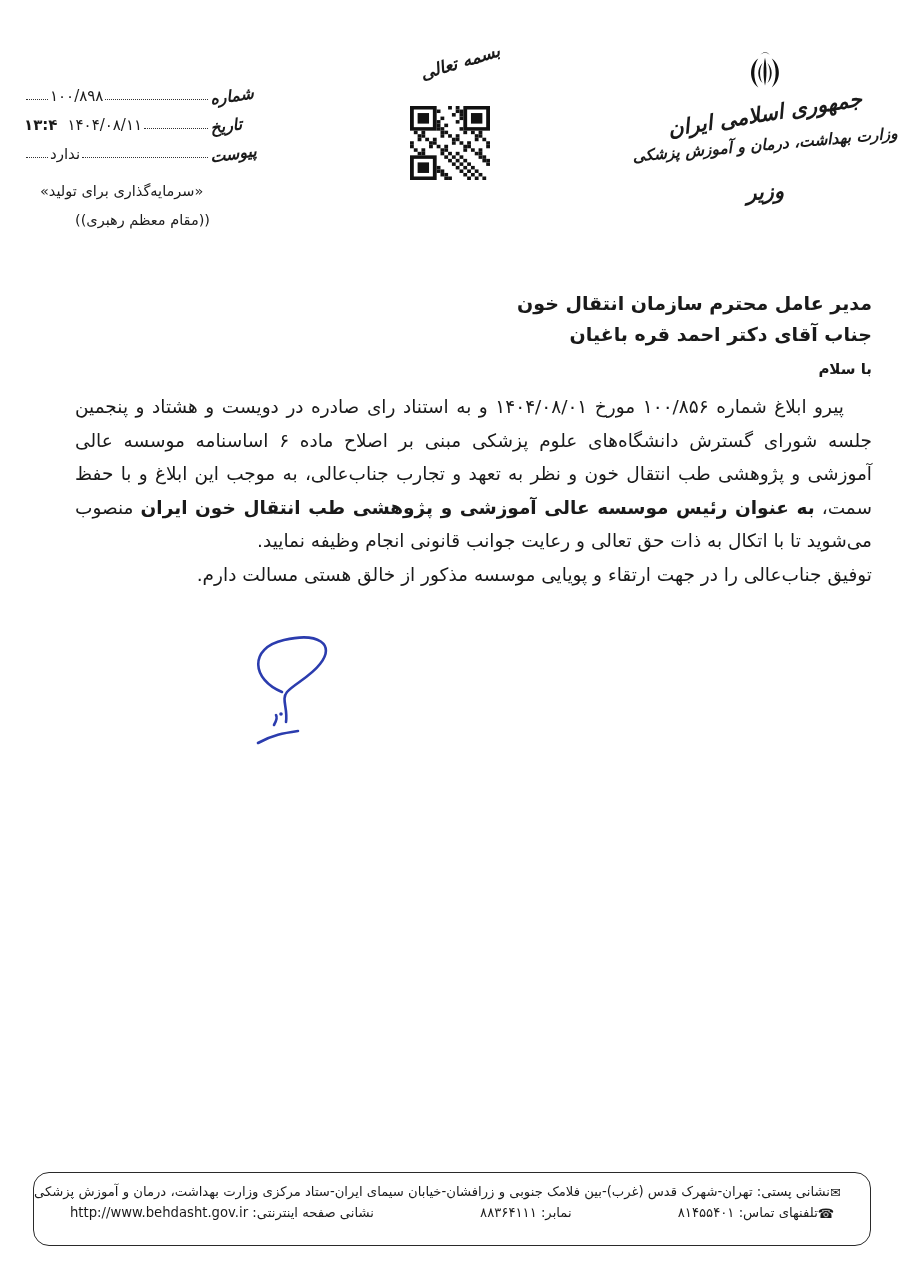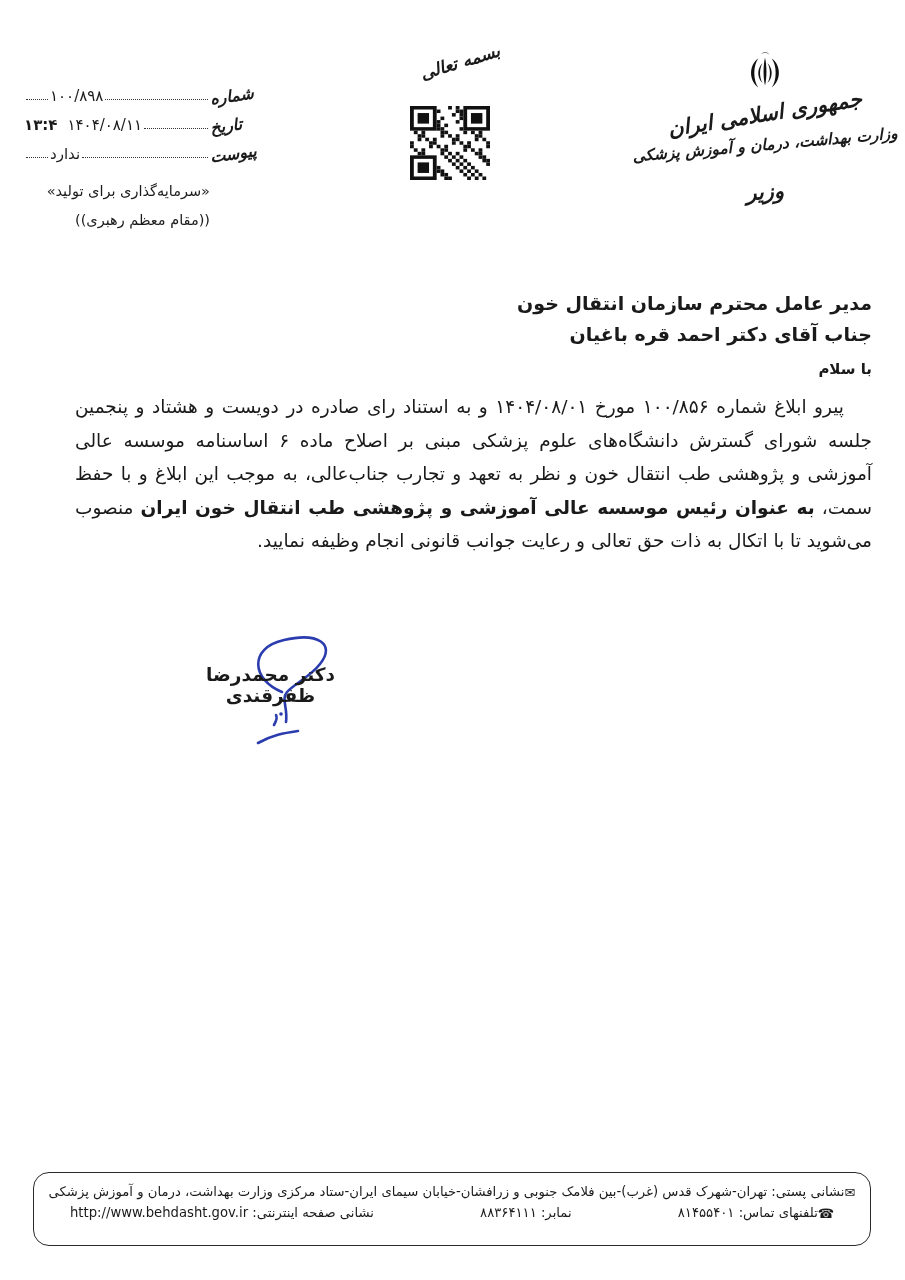--- a/index.html
+++ b/index.html
@@ -19,38 +19,38 @@
   .qr{left:410px;top:106px;}
   
   .meta{left:24px;top:76px;width:238px;font-size:15px;}
   .meta-row{display:flex;align-items:flex-end;height:29px;direction:rtl;}
   .meta-label{font-style:italic;font-weight:700;font-size:16px;transform:rotate(-8deg);white-space:nowrap;width:52px;text-align:left;}
   .leader{flex:1 1 auto;border-bottom:1.6px dotted #333;margin:0 2px 5px 2px;min-width:8px;}
   .leader-short{flex:0 0 22px;border-bottom:1.6px dotted #333;margin:0 2px 5px 2px;}
   .meta-value{font-weight:400;white-space:nowrap;padding-bottom:0px;}
   .meta-time{font-weight:700;white-space:nowrap;margin-right:10px;}
   
-  .slogan1{left:40px;top:183px;width:170px;text-align:right;font-size:14.5px;}
+  .slogan1{left:40px;top:183px;width:170px;text-align:left;font-size:14.5px;}
   .slogan2{left:40px;top:212px;width:170px;text-align:right;font-size:14.5px;}
   
   .recipient{right:33px;top:288px;text-align:right;font-weight:700;font-size:19px;line-height:31px;}
   .salutation{right:33px;top:360px;font-weight:700;font-size:15px;}
   .body-text{right:33px;top:390px;width:797px;font-size:18.5px;line-height:33.5px;text-align:justify;direction:rtl;margin-left:46px;}
   .body-text p{margin:0;}
   .p-first{text-indent:28px;}
   .bold{font-weight:700;}
   
   .sig-name{left:188px;top:664px;width:165px;text-align:center;font-weight:700;font-size:18.5px;}
   .sig-scribble{left:222px;top:628px;}
   
   .footer-box{
     left:33px;top:1172px;width:838px;height:74px;border:1.6px solid #2a2a2a;border-radius:16px;
     box-sizing:border-box;font-size:13.2px;
   }
-  .footer-line1{margin-top:11px;text-align:center;white-space:nowrap;}
+  .footer-line1{margin-top:11px;text-align:left;white-space:nowrap;}
   .footer-line2{display:flex;justify-content:space-between;align-items:center;padding:6px 36px 0 36px;direction:rtl;}
   .footer-seg{white-space:nowrap;}
   .icon-glyph{font-size:13px;display:inline-block;transform:translateY(1px);}
   .ltr{direction:ltr;unicode-bidi:embed;}
 </style>
 </head>
 <body>
 
 <div id="page">
 
@@ -207,31 +207,31 @@
 
   <div class="abs recipient">
     <div>مدیر عامل محترم سازمان انتقال خون</div>
     <div>جناب آقای دکتر احمد قره باغیان</div>
   </div>
 
   <div class="abs salutation">با سلام</div>
 
   <div class="abs body-text">
     <p class="p-first"><span>پیرو ابلاغ شماره ۱۰۰/۸۵۶ مورخ ۱۴۰۴/۰۸/۰۱ و به استناد رای صادره در دویست و هشتاد و پنجمین جلسه شورای گسترش دانشگاه‌های علوم پزشکی مبنی بر اصلاح ماده ۶ اساسنامه موسسه عالی آموزشی و پژوهشی طب انتقال خون و نظر به تعهد و تجارب جناب‌عالی، به موجب این ابلاغ و با حفظ سمت، </span><span class="bold">به عنوان رئیس موسسه عالی آموزشی و پژوهشی طب انتقال خون ایران</span><span> منصوب می‌شوید تا با اتکال به ذات حق تعالی و رعایت جوانب قانونی انجام وظیفه نمایید.</span></p>
+    <p>توفیق جناب‌عالی را در جهت ارتقاء و پویایی موسسه مذکور از خالق هستی مسالت دارم.</p>
   </div>
 
   <svg class="abs sig-scribble" width="132" height="122" viewBox="0 0 132 122" aria-hidden="true">
     <g fill="none" stroke="#2b3cae" stroke-width="2.6" stroke-linecap="round">
       <path d="M60 64 C30 52 26 20 62 12 C96 4 114 16 98 36 C88 49 72 56 65 64 C59 71 66 80 64 94"></path>
       <path d="M52 97 q4 -7 2 -10"></path>
       <path d="M36 115 C50 107 62 105 76 103"></path>
     </g>
     <circle cx="59" cy="86" r="1.8" fill="#2b3cae"></circle>
   </svg>
-  <div class="abs sig-name">دکتر محمدرضا ظفرقندی</div>
 
   <div class="abs footer-box">
     <div class="footer-line1">
       <span class="icon-glyph">✉</span><span>نشانی پستی: تهران-شهرک قدس (غرب)-بین فلامک جنوبی و زرافشان-خیابان سیمای ایران-ستاد مرکزی وزارت بهداشت، درمان و آموزش پزشکی</span>
     </div>
     <div class="footer-line2">
       <span class="footer-seg">
         <span class="icon-glyph">☎</span><span>تلفنهای تماس: </span><span>۸۱۴۵۵۴۰۱</span>
       </span>
       <span class="footer-seg">

